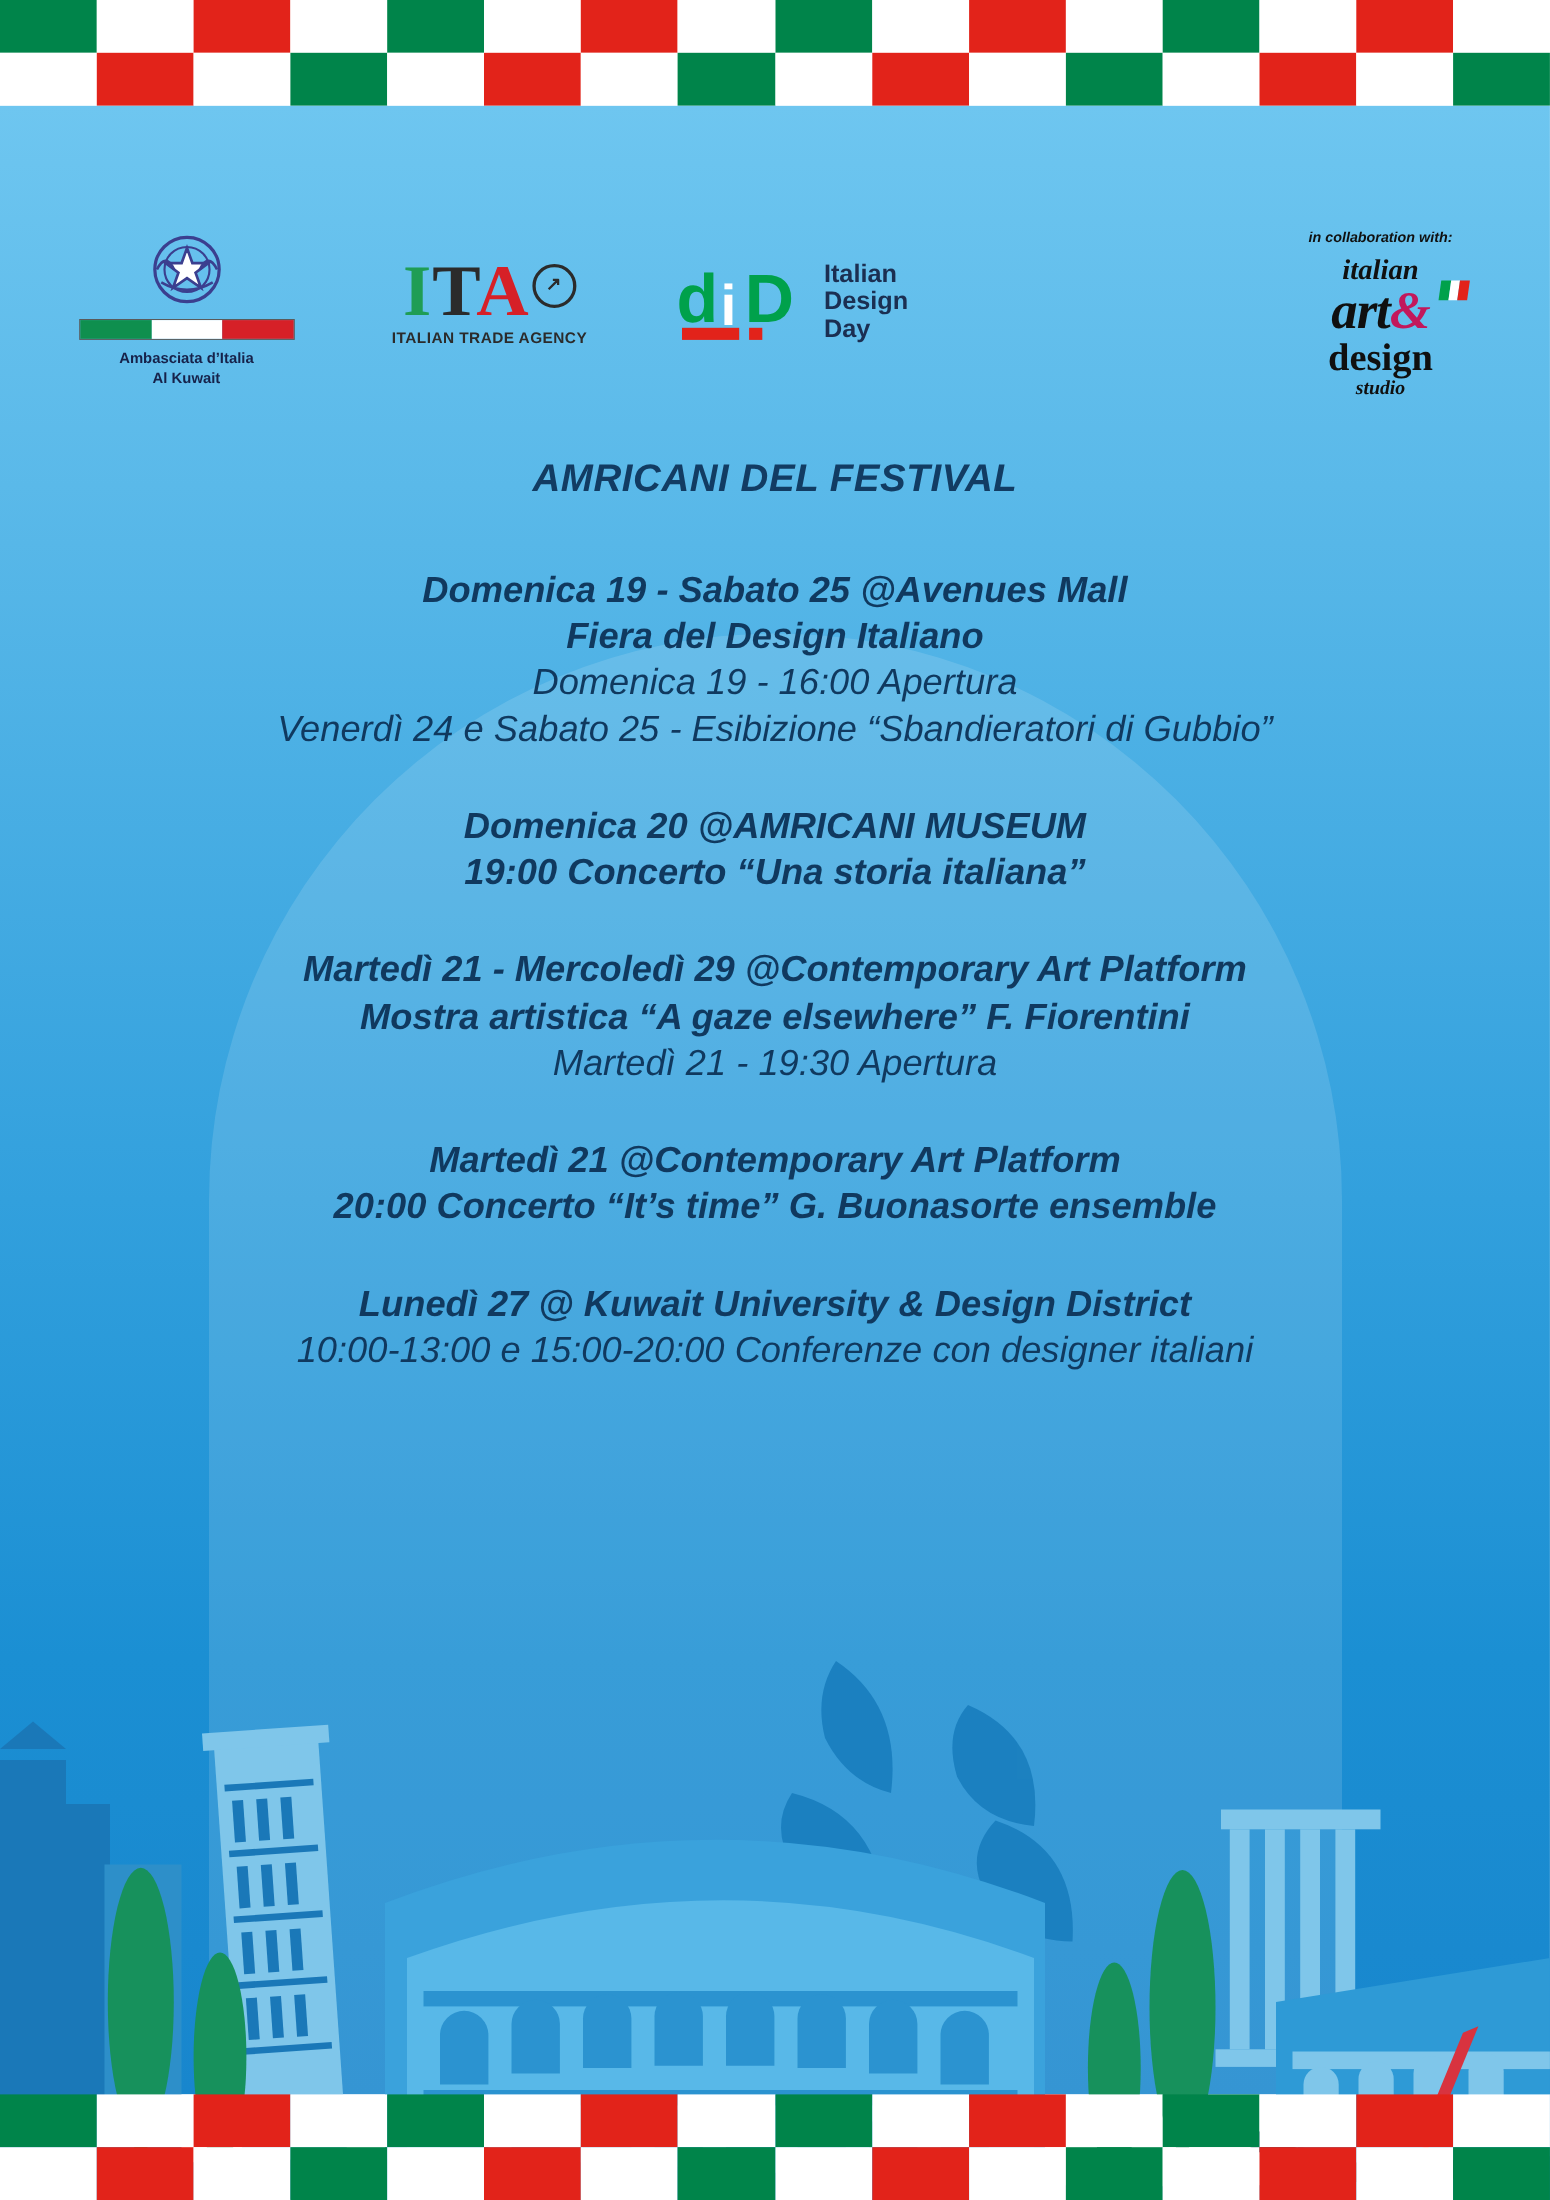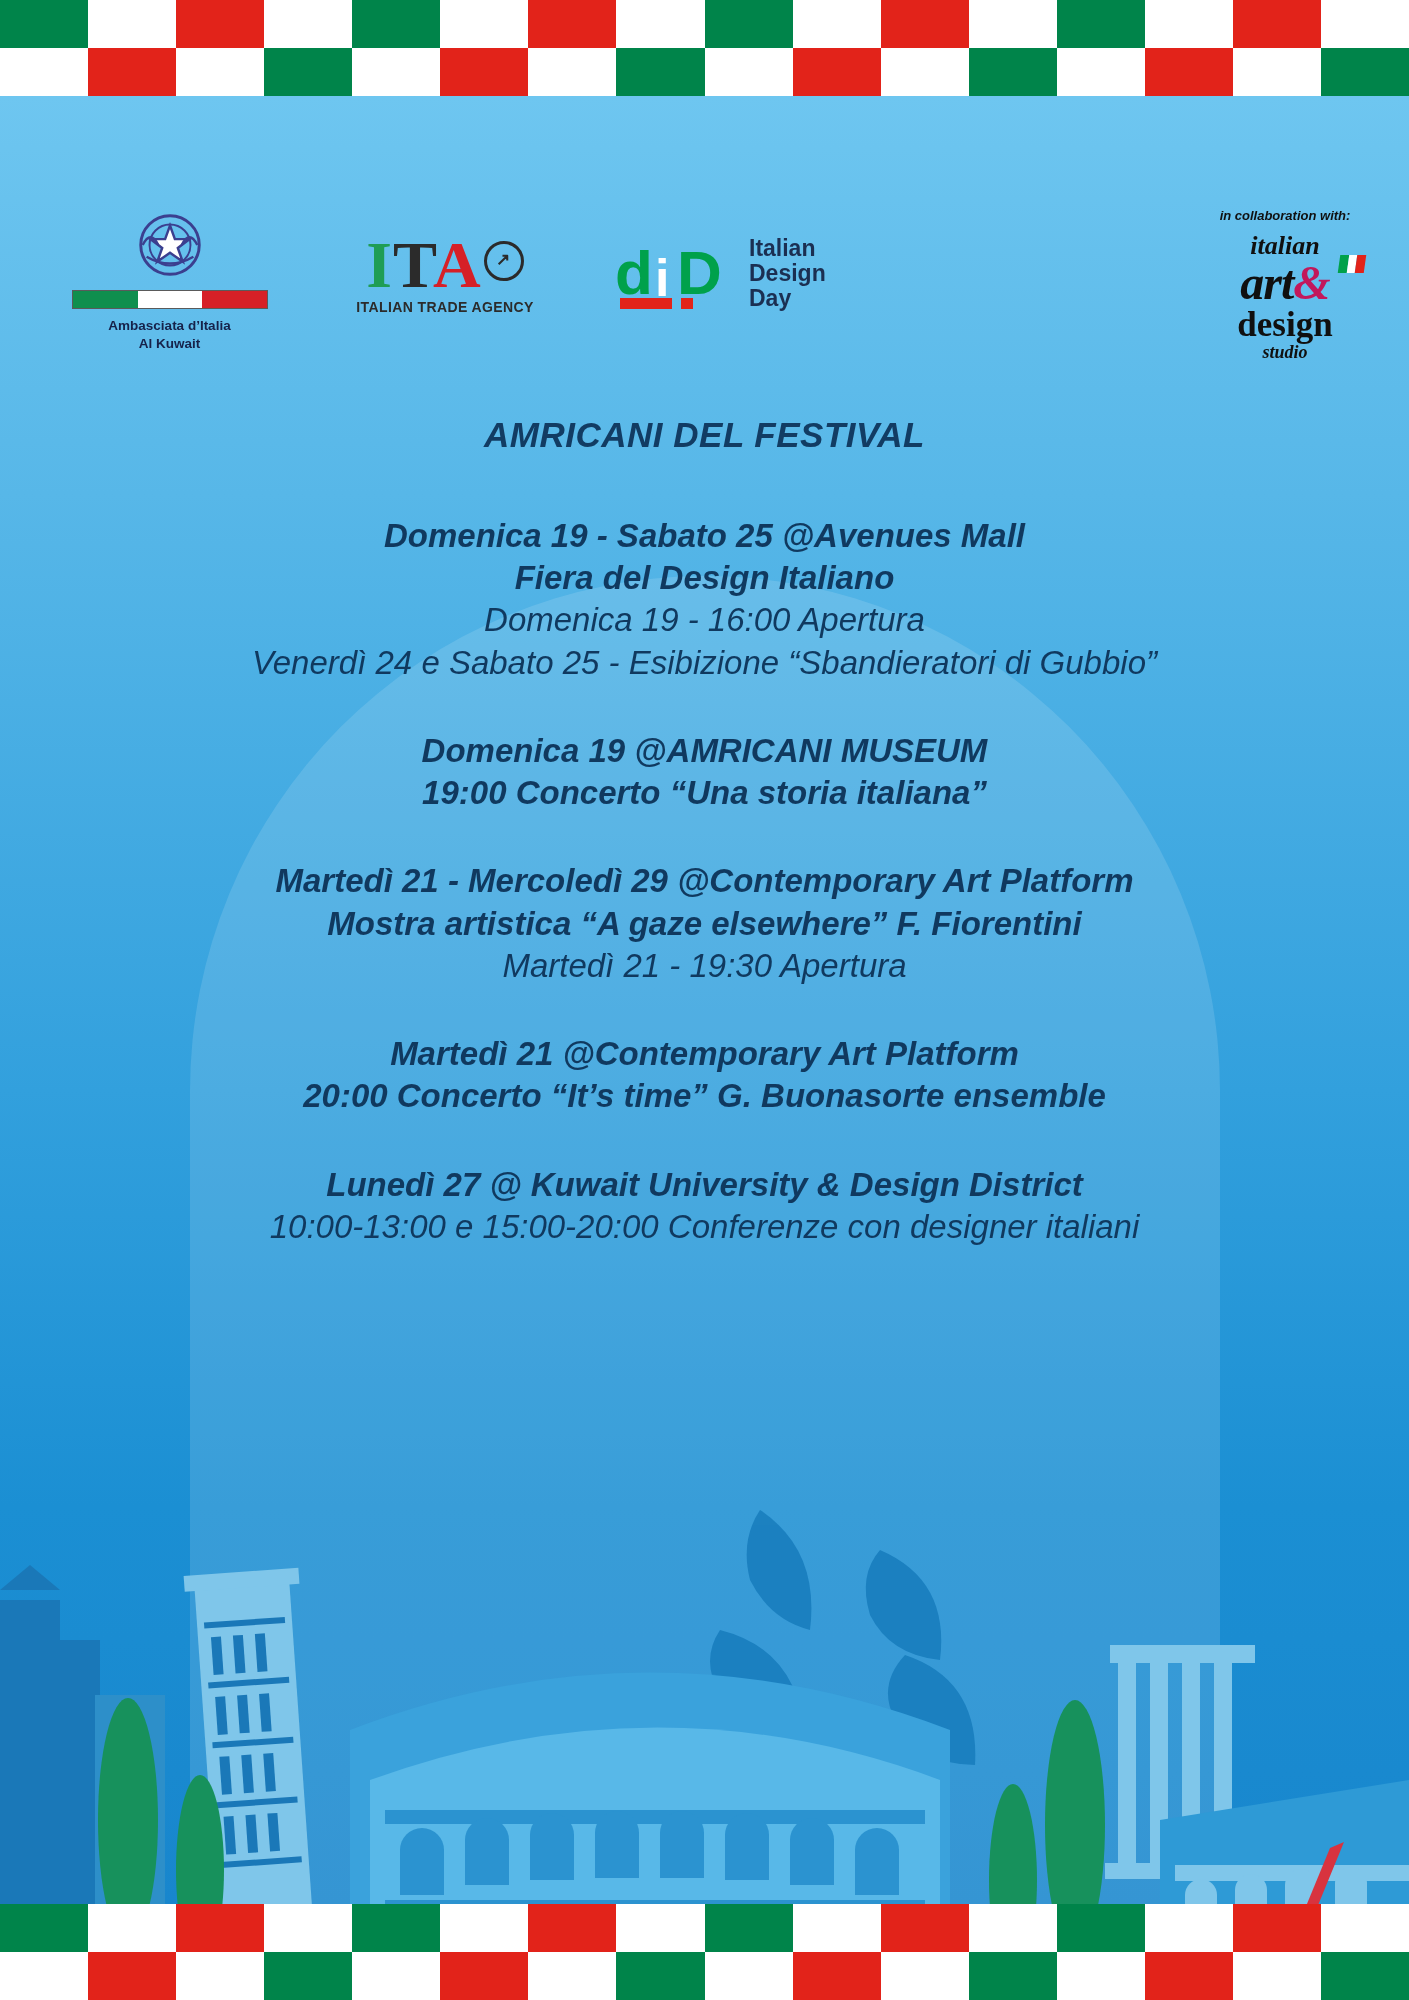--- a/index.html
+++ b/index.html
@@ -178,21 +178,21 @@
   }
   .idd-text {
     font-size: 23px;
     font-weight: bold;
     color: #1b2f52;
     line-height: 1.08;
   }
 
   .logo-collab {
     position: absolute;
-    right: 34px;
+    right: 64px;
     top: 112px;
     width: 180px;
     text-align: center;
     color: #101010;
   }
   .collab-label {
     font-size: 13px;
     font-style: italic;
     font-weight: bold;
     margin-bottom: 10px;
@@ -385,21 +385,21 @@
   <div class="programme">
     <div class="prog-title">AMRICANI DEL FESTIVAL</div>
     <div id="prog-blocks">
         <div class="block first">
           <div class="l b">Domenica 19 - Sabato 25 @Avenues Mall</div>
           <div class="l b">Fiera del Design Italiano</div>
           <div class="l">Domenica 19 - 16:00 Apertura</div>
           <div class="l">Venerdì 24 e Sabato 25 - Esibizione “Sbandieratori di Gubbio”</div>
         </div>
         <div class="block">
-          <div class="l b">Domenica 19 @AMRICANI MUSEUM</div>
+          <div class="l b">Domenica 20 @AMRICANI MUSEUM</div>
           <div class="l b">19:00 Concerto “Una storia italiana”</div>
         </div>
         <div class="block">
           <div class="l b">Martedì 21 - Mercoledì 29 @Contemporary Art Platform</div>
           <div class="l b">Mostra artistica “A gaze elsewhere” F. Fiorentini</div>
           <div class="l">Martedì 21 - 19:30 Apertura</div>
         </div>
         <div class="block">
           <div class="l b">Martedì 21 @Contemporary Art Platform</div>
           <div class="l b">20:00 Concerto “It’s time” G. Buonasorte ensemble</div>

